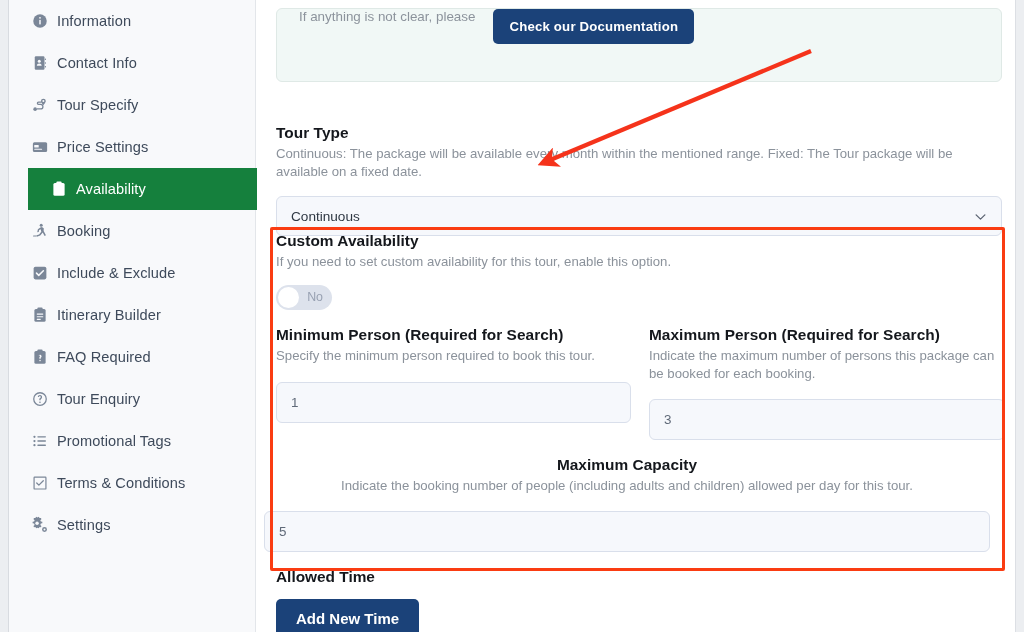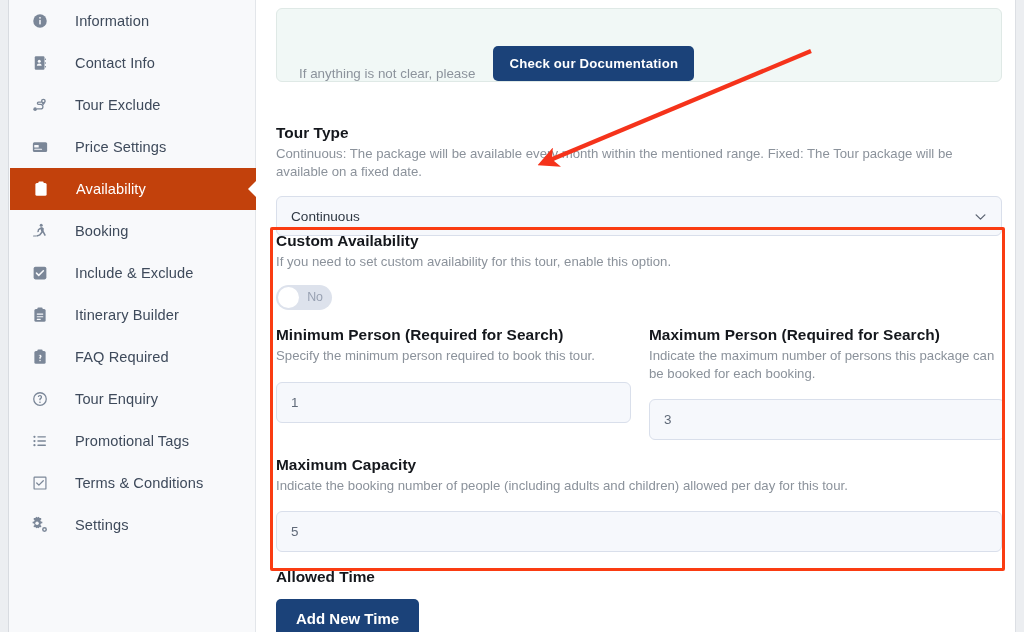--- a/index.html
+++ b/index.html
@@ -42,38 +42,38 @@
     position: absolute; left: 9px; top: 0;
     width: 247px; height: 632px;
     background: #f8f9fb;
     border-right: 1px solid #e3e6ea;
   }
   .nav-item {
     position: relative;
     display: flex; align-items: center;
     height: 42px;
     padding-left: 22px;
-    gap: 26px;
+    gap: 8px;
     cursor: pointer;
   }
   .nav-item .nav-label {
     font-size: 14.6px;
     color: #3e4a5b;
     letter-spacing: .1px;
     white-space: nowrap;
   }
   .nav-item .nav-icon {
     width: 18px; height: 18px;
     display: flex; align-items: center; justify-content: center;
     flex: 0 0 18px;
   }
   .nav-item .nav-icon svg { display: block; }
   .nav-item.active {
-    background: #c2410c;
-    margin-left: 1px;
+    background: #15803d;
+    margin-left: 19px;
     width: 246px;
   }
   .nav-item.active .nav-label { color: #ffffff; font-weight: 400; }
   .nav-item.active .nav-icon svg { fill: #ffffff; }
   .nav-notch {
     position: absolute; right: -1px; top: 50%;
     transform: translateY(-50%);
     width: 0; height: 0;
     border-top: 9px solid transparent;
     border-bottom: 9px solid transparent;
@@ -87,21 +87,21 @@
     background: #ffffff;
     overflow: hidden;
   }
 
   .doc-banner {
     position: absolute; left: 19px; top: 8px;
     width: 726px; height: 74px;
     background: #f1f8f6;
     border: 1px solid #dfe9e6;
     border-radius: 6px;
-    display: flex; align-items: flex-end;
+    display: flex; align-items: flex-start;
     padding-left: 22px;
     gap: 18px;
   }
   .doc-banner-text {
     font-size: 13.4px;
     color: #8c939c;
   }
   .btn-primary {
     background: #1b4279;
     color: #ffffff;
@@ -204,21 +204,21 @@
     display: flex; align-items: center;
     padding: 0 14px;
     font-size: 13.4px;
     color: #606a79;
     cursor: text;
   }
   .field-min { width: 355px; margin-top: 17px; }
   .field-max { width: 356px; margin-top: 17px; }
 
   .max-capacity {
-    position: absolute; left: 19px; top: 456px; width: 726px;
+    position: absolute; left: 7px; top: 456px; width: 726px; text-align: center;
   }
   .field-cap { width: 726px; margin-top: 16px; }
 
   .allowed-time {
     position: absolute; left: 19px; top: 568px;
   }
   .allowed-time-title {
     font-size: 15.4px;
     font-weight: bold;
     color: #14171c;
@@ -277,21 +277,21 @@
         <span class="nav-label">Contact Info</span>
       </div>
       <div class="nav-item">
         <span class="nav-icon">
           <svg width="18" height="18" viewBox="0 0 24 24" fill="#7b8798">
             <circle cx="5.5" cy="17.5" r="2.4"></circle>
             <path d="M16.5 3.6a3.2 3.2 0 0 0-3.2 3.2c0 2.2 3.2 5.4 3.2 5.4s3.2-3.2 3.2-5.4a3.2 3.2 0 0 0-3.2-3.2zm0 4.5a1.35 1.35 0 1 1 0-2.7 1.35 1.35 0 0 1 0 2.7z"></path>
             <path d="M8.2 17.3h4.6a3.1 3.1 0 0 0 0-6.2H10a1.5 1.5 0 0 1 0-3h3.6" fill="none" stroke="#7b8798" stroke-width="1.7" stroke-linecap="round"></path>
           </svg>
         </span>
-        <span class="nav-label">Tour Exclude</span>
+        <span class="nav-label">Tour Specify</span>
       </div>
       <div class="nav-item">
         <span class="nav-icon">
           <svg width="18" height="18" viewBox="0 0 24 24" fill="#7b8798">
             <rect x="2.5" y="5.5" width="19" height="13" rx="2"></rect>
             <rect x="4.3" y="9.2" width="6" height="3.4" rx=".7" fill="#f8f9fb"></rect>
             <rect x="4.3" y="14.2" width="10.5" height="1.5" rx=".7" fill="#f8f9fb"></rect>
           </svg>
         </span>
         <span class="nav-label">Price Settings</span>

